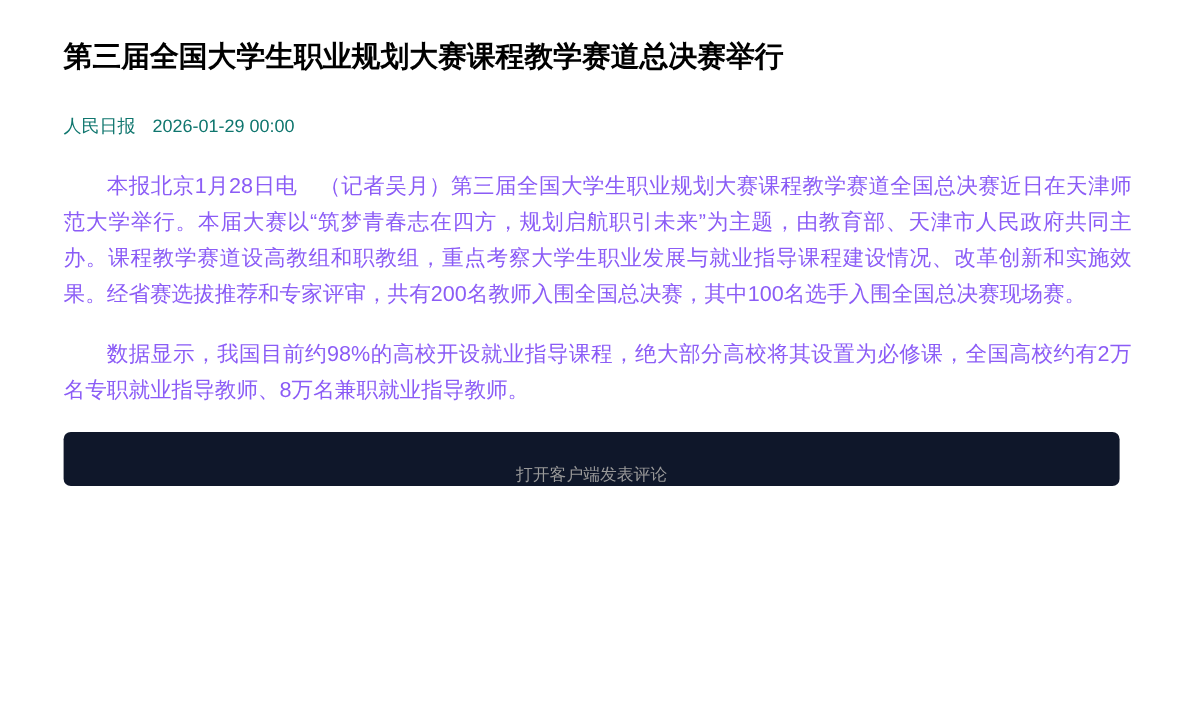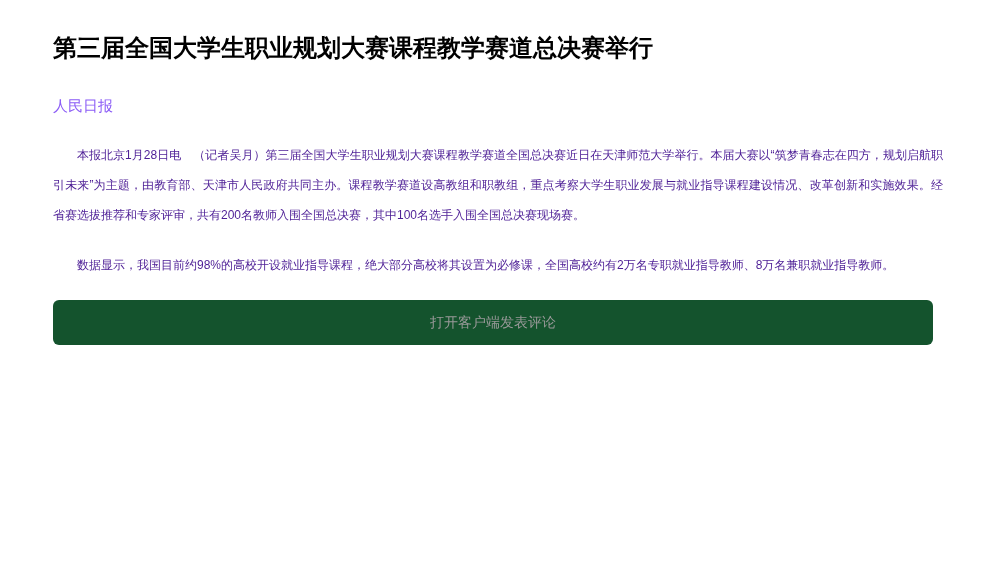--- a/index.html
+++ b/index.html
@@ -21,63 +21,64 @@
     font-size: 24px;
     line-height: 48px;
     font-weight: 700;
     color: #000000;
     letter-spacing: 0;
   }
   .meta-row {
     margin-top: 24px;
     font-size: 15px;
     line-height: 20px;
-    color: #8b5cf6;
+    color: #0f766e;
     display: flex;
     align-items: center;
   }
   .meta-source { margin-right: 14px; }
   .article-body {
     width: 890px;
     margin-top: 24px;
   }
   .article-body p {
-    font-size: 12px;
+    font-size: 18px;
     line-height: 30px;
-    color: #4c1d95;
+    color: #8b5cf6;
     text-align: justify;
     text-indent: 2em;
     margin-bottom: 20px;
     word-break: break-all;
   }
   .comment-bar {
     margin-top: 11px;
     width: 880px;
     height: 45px;
-    background: #14532d;
+    background: #0f172a;
     border-radius: 6px;
     display: flex;
-    align-items: center;
+    align-items: flex-end;
     justify-content: center;
     cursor: pointer;
   }
   .comment-bar-label {
     font-size: 14px;
     color: #999999;
   }
 </style>
 </head>
 <body>
 
 <div class="page">
 
   <h1 class="article-title">第三届全国大学生职业规划大赛课程教学赛道总决赛举行</h1>
 
   <div class="meta-row">
     <span class="meta-source">人民日报</span>
+    <span class="meta-time">2026-01-29 00:00</span>
   </div>
 
   <div class="article-body">
     <p>本报北京1月28日电　（记者吴月）第三届全国大学生职业规划大赛课程教学赛道全国总决赛近日在天津师范大学举行。本届大赛以“筑梦青春志在四方，规划启航职引未来”为主题，由教育部、天津市人民政府共同主办。课程教学赛道设高教组和职教组，重点考察大学生职业发展与就业指导课程建设情况、改革创新和实施效果。经省赛选拔推荐和专家评审，共有200名教师入围全国总决赛，其中100名选手入围全国总决赛现场赛。</p>
     <p>数据显示，我国目前约98%的高校开设就业指导课程，绝大部分高校将其设置为必修课，全国高校约有2万名专职就业指导教师、8万名兼职就业指导教师。</p>
   </div>
 
   <div class="comment-bar">
     <span class="comment-bar-label">打开客户端发表评论</span>
   </div>

